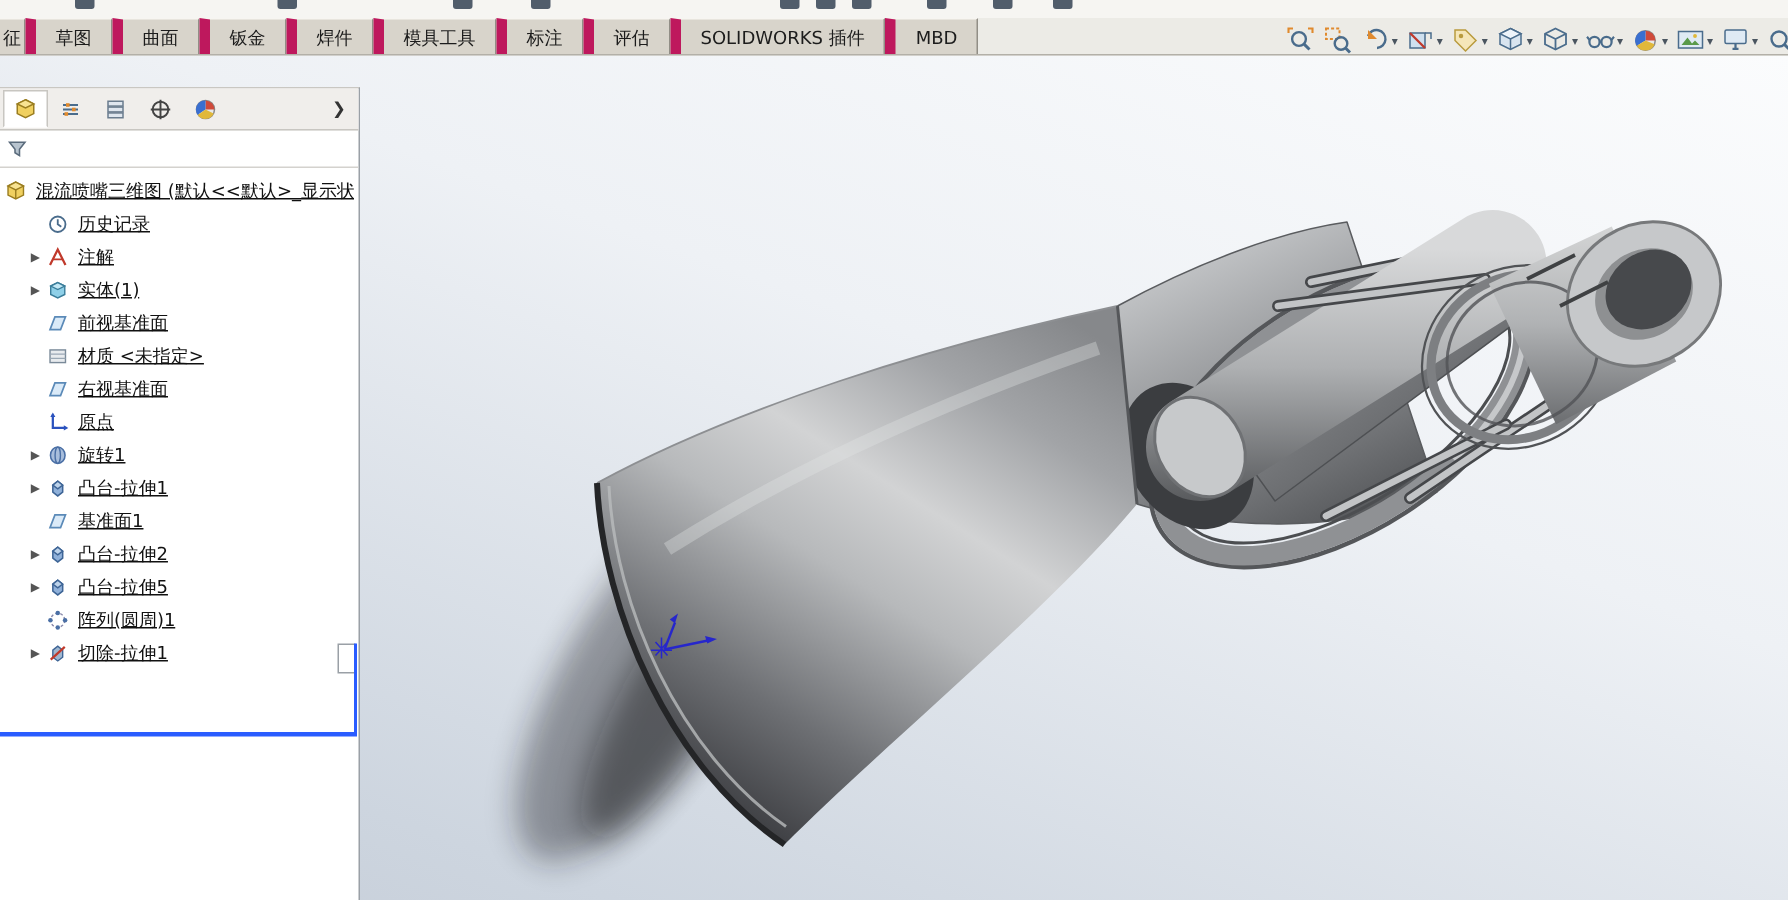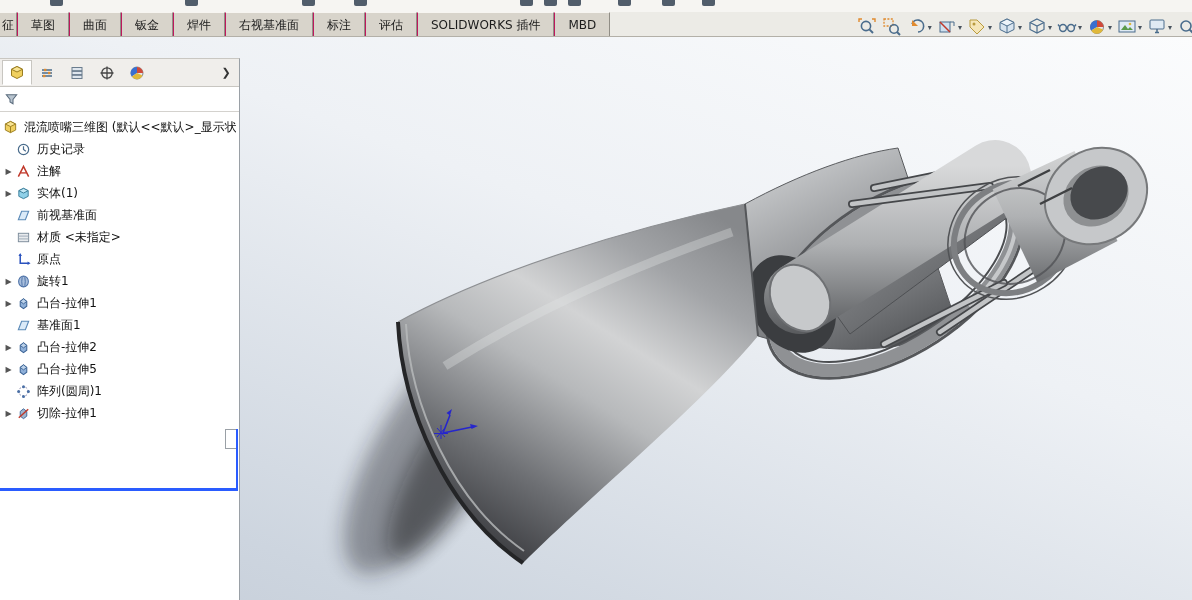--- a/index.html
+++ b/index.html
@@ -4,21 +4,21 @@
 <style>
   html,body{margin:0;padding:0;width:1192px;height:600px;overflow:hidden;
     font-family:"DejaVu Sans","Liberation Sans",sans-serif;background:#fff;position:relative;}
   
   .topstrip{position:absolute;top:0;left:0;width:100%;height:12px;background:#f6f5f2;overflow:hidden;z-index:6;}
   .clipico{position:absolute;top:-9px;}
   
   .tabrow{position:absolute;top:12px;left:0;right:0;height:24px;background:#ecebe6;border-bottom:1px solid #b3b0a8;z-index:5;}
   .tabs{display:flex;height:24px;}
   .tab{flex:none;box-sizing:border-box;height:24px;padding:4px 13px 3px;font-size:12px;line-height:16px;color:#1c1c1c;
-       background:#d8d4cb;border-right:1px solid #918e86;border-left:1px solid #be185d;border-top:1px solid #f7f5f1;white-space:nowrap;}
+       background:#d8d4cb;border-right:1px solid #918e86;border-left:7px solid #be185d;border-top:1px solid #f7f5f1;white-space:nowrap;}
   .tab-partial{width:17px;padding:4px 2px 3px;overflow:hidden;border-left:none;}
   
   .hud{position:absolute;top:13px;right:-6px;display:flex;align-items:center;gap:3px;z-index:9;}
   .hudbtn{display:flex;align-items:center;height:26px;padding:1px 1px;border-radius:3px;}
   .hudbtn svg{display:block;}
   .caret{font-size:8px;color:#4a5560;margin-left:1px;}
   
   .viewport{position:absolute;left:0;top:36px;right:0;bottom:0;z-index:1;
     background:linear-gradient(200deg,#fbfcfd 0%,#eef1f5 40%,#cdd5df 85%,#c5cdd8 100%);}
   .viewport svg.canvas{position:absolute;left:240px;top:0;}
@@ -26,24 +26,24 @@
   .panel{position:absolute;left:0;top:58px;width:240px;bottom:0;background:#fff;
     border-right:1px solid #9aa0a6;border-top:1px solid #c9c7c2;z-index:7;box-sizing:border-box;}
   .ptabs{display:flex;align-items:center;height:27px;background:#f0eeeb;border-bottom:1px solid #c8c6c1;padding-left:2px;}
   .ptab{width:30px;height:25px;display:flex;align-items:center;justify-content:center;}
   .ptab.active{background:#fff;border:1px solid #c8c6c1;border-bottom:1px solid #fff;box-sizing:border-box;}
   .ptab-chevron{margin-left:auto;margin-right:6px;font-size:11px;color:#333;width:14px;text-align:center;}
   .filter-row{height:24px;display:flex;align-items:center;border-bottom:1px solid #d4d2ce;padding-left:4px;}
   .tree{position:absolute;left:0;top:53px;right:3px;bottom:0;font-size:12px;color:#111;overflow:hidden;padding-top:4px;}
   .trow{height:22px;display:flex;align-items:center;white-space:nowrap;}
   .trow.root{padding-left:3px;}
-  .trow.child{padding-left:1px;}
+  .trow.child{padding-left:16px;}
   .arrow{width:15px;font-size:8px;color:#555;text-align:center;flex:none;}
   .ticon{width:18px;flex:none;display:flex;align-items:center;}
-  .tlabel{margin-left:3px;overflow:hidden;}
+  .tlabel{margin-left:3px;overflow:hidden;text-decoration:underline;}
   .rollback{position:absolute;left:0;width:236px;top:429px;height:3px;background:#2a5cff;}
   .scroll-thumb{position:absolute;left:225px;top:370px;width:12px;height:20px;background:#fff;border:1px solid #9aa0a6;box-sizing:border-box;}
   .blue-line{position:absolute;left:236px;top:370px;width:2px;height:62px;background:#2a5cff;}
 </style>
 </head>
 <body>
 
 <div class="topstrip" id="topstrip">
     <span class="clipico" style="left: 48px;"><svg width="17" height="17" viewBox="0 0 17 17">
         <rect x="2" y="2" width="13" height="13" rx="2" fill="#515d6b"></rect>
@@ -87,21 +87,21 @@
       </svg></span>
   </div>
 
 <div class="tabrow">
   <div class="tabs">
     <div class="tab tab-partial">征</div>
   <div class="tab">草图</div>
       <div class="tab">曲面</div>
       <div class="tab">钣金</div>
       <div class="tab">焊件</div>
-      <div class="tab">右视基准面</div>
+      <div class="tab">模具工具</div>
       <div class="tab">标注</div>
       <div class="tab">评估</div>
       <div class="tab">SOLIDWORKS 插件</div>
       <div class="tab">MBD</div>
     </div>
 </div>
 
 <div class="hud" id="hud">
     <div class="hudbtn">
       <svg width="20" height="20" viewBox="0 0 20 20">
@@ -394,20 +394,29 @@
             <rect x="2.5" y="3.5" width="11" height="9" fill="#e8ebee" stroke="#7a8a99"></rect>
             <path d="M2.5 6.5h11M2.5 9.5h11" stroke="#9aa8b5"></path>
           </svg>
         </span>
         <span class="tlabel">材质 &lt;未指定&gt;</span>
       </div>
       <div class="trow child">
         <span class="arrow"></span>
         <span class="ticon">
           <svg width="15" height="15" viewBox="0 0 16 16">
+            <path d="M2.5 12.5l3.5-9h7.5l-3.5 9z" fill="#d4e6f7" fill-opacity=".85" stroke="#5b8ab8" stroke-width="1.2"></path>
+          </svg>
+        </span>
+        <span class="tlabel">右视基准面</span>
+      </div>
+      <div class="trow child">
+        <span class="arrow"></span>
+        <span class="ticon">
+          <svg width="15" height="15" viewBox="0 0 16 16">
             <path d="M4.5 2.5v9.5H14" fill="none" stroke="#2a52be" stroke-width="1.6"></path>
             <path d="M4.5 1l-1.8 3.2h3.6z" fill="#2a52be"></path>
             <path d="M15.5 12l-3.2-1.8v3.6z" fill="#2a52be"></path>
           </svg>
         </span>
         <span class="tlabel">原点</span>
       </div>
       <div class="trow child">
         <span class="arrow">▶</span>
         <span class="ticon">

